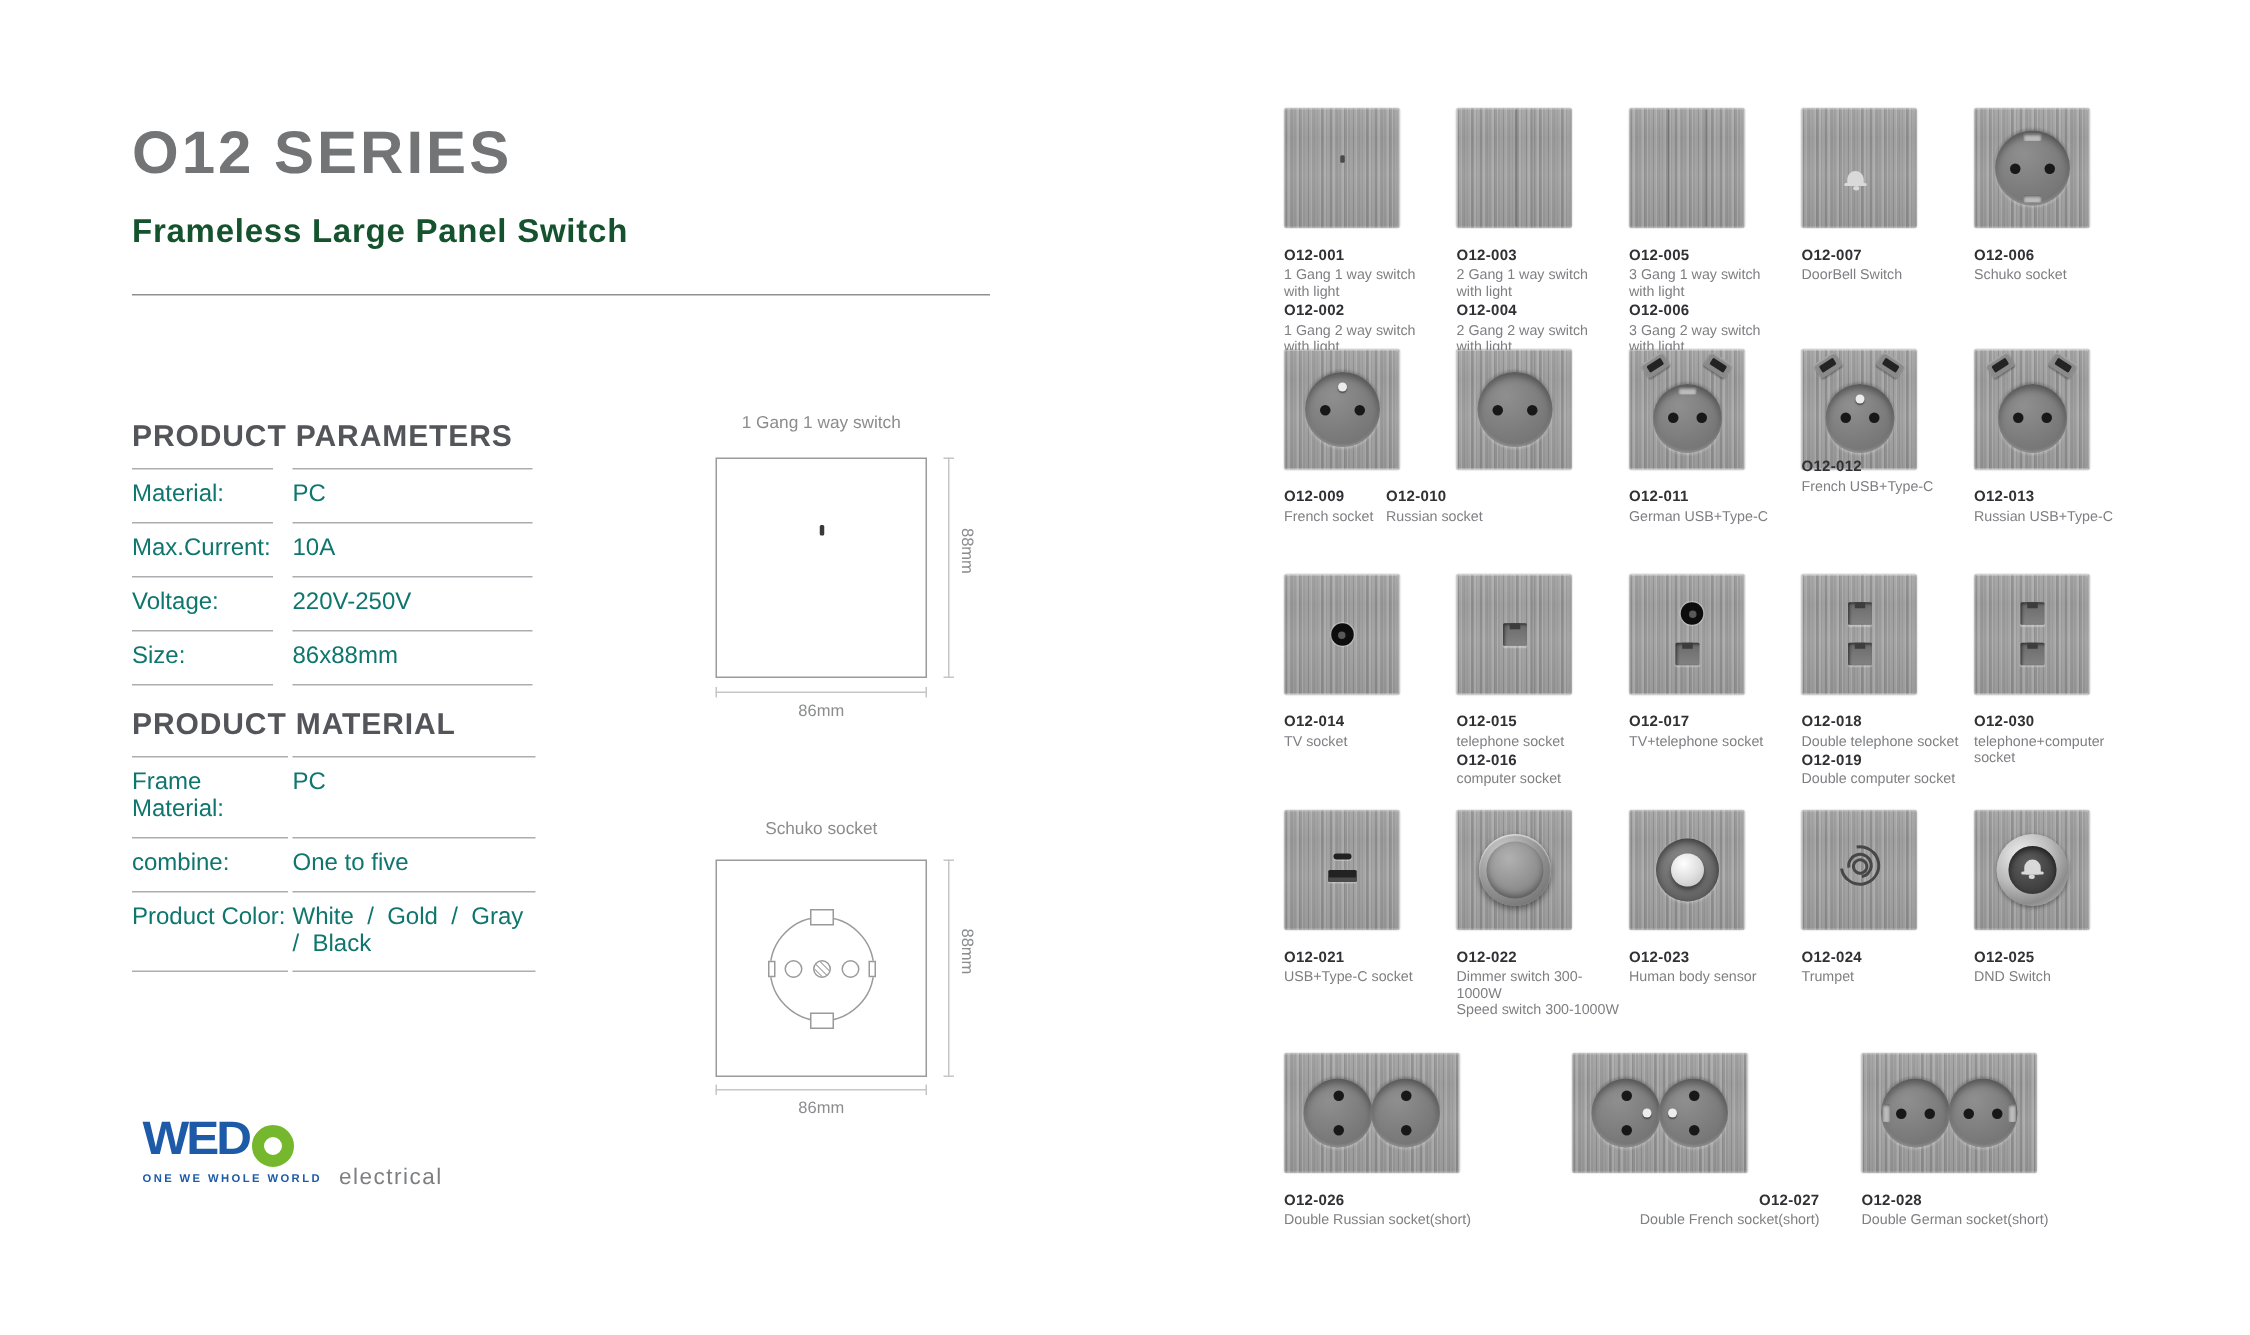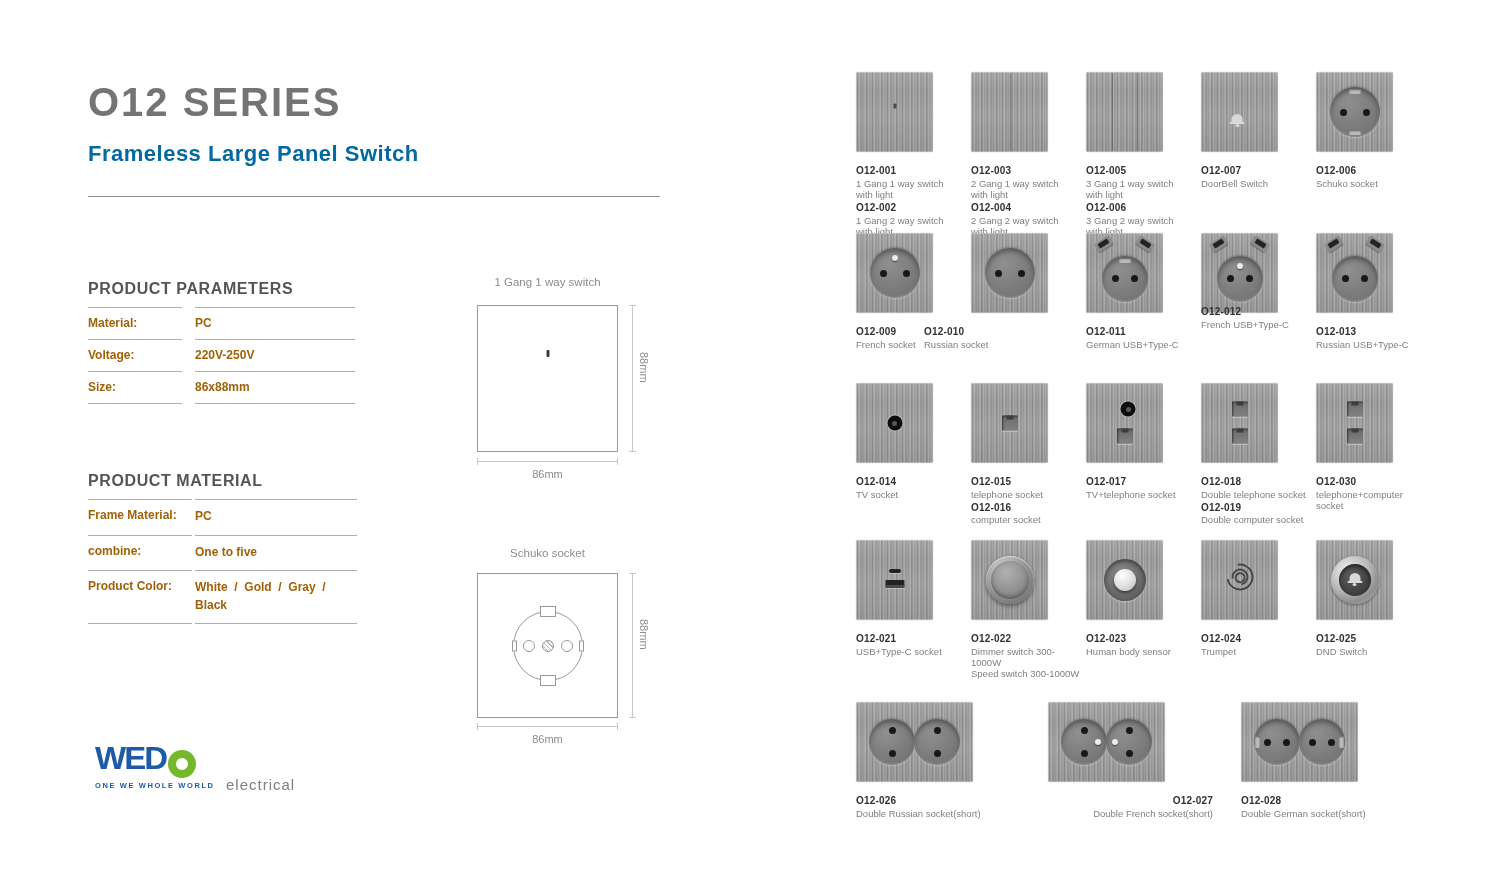--- a/index.html
+++ b/index.html
@@ -3,28 +3,28 @@
 <meta charset="utf-8">
 <style>
   * { margin:0; padding:0; box-sizing:border-box; }
   body { background:#ffffff; font-family:"Liberation Sans", sans-serif; }
   .canvas { position:relative; width:1500px; height:890px; background:#fff; overflow:hidden; }
 
   
   .page-title { position:absolute; left:88px; top:80px; font-size:40px; font-weight:bold;
     letter-spacing:2px; color:#737476; }
   .page-subtitle { position:absolute; left:88px; top:141px; font-size:22px; font-weight:bold;
-    letter-spacing:.5px; color:#0369a1; }
+    letter-spacing:.5px; color:#14532d; }
   .title-rule { position:absolute; left:88px; top:196px; width:572px; height:1px; background:#8f9092; }
 
   .spec-block { position:absolute; left:88px; width:370px; }
-  .spec-heading { font-size:16px; font-weight:bold; letter-spacing:.6px; color:#54555a; margin-bottom:9px; }
+  .spec-heading { font-size:20px; font-weight:bold; letter-spacing:.6px; color:#54555a; margin-bottom:9px; }
   .prow { display:flex; }
-  .pcell { font-size:12px; color:#a16207; padding:8px 0 9px 0; border-bottom:1px solid #abadb0;
-    white-space:pre-wrap;font-weight:bold; }
+  .pcell { font-size:16px; color:#0f766e; padding:8px 0 9px 0; border-bottom:1px solid #abadb0;
+    white-space:pre-wrap; }
   .prow:first-child .pcell { border-top:1px solid #abadb0; }
   .plabel { width:94px; margin-right:13px; }
   .pvalue { width:160px; }
   .mat .plabel { width:104px; margin-right:3px; }
   .mat .pvalue { width:162px; }
   .vline { line-height:17.5px; }
 
   
   .dg-title { position:absolute; width:141px; text-align:center; font-size:11.5px; color:#8b8c8e; }
   .dg-box { position:absolute; background:#fff; border:1px solid #9b9b9b; }
@@ -182,20 +182,24 @@
   <div class="title-rule"></div>
 
   <div class="spec-block" style="top:280px;">
     <div class="spec-heading">PRODUCT PARAMETERS</div>
     <div id="param-rows">
         <div class="prow">
           <div class="pcell plabel">Material:</div>
           <div class="pcell pvalue">PC</div>
         </div>
         <div class="prow">
+          <div class="pcell plabel">Max.Current:</div>
+          <div class="pcell pvalue">10A</div>
+        </div>
+        <div class="prow">
           <div class="pcell plabel">Voltage:</div>
           <div class="pcell pvalue">220V-250V</div>
         </div>
         <div class="prow">
           <div class="pcell plabel">Size:</div>
           <div class="pcell pvalue">86x88mm</div>
         </div>
       </div>
   </div>
 

